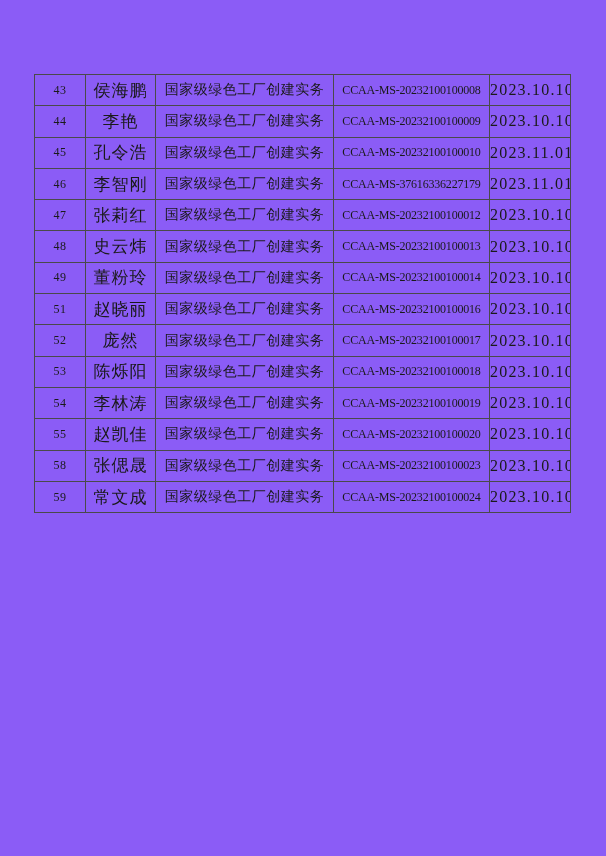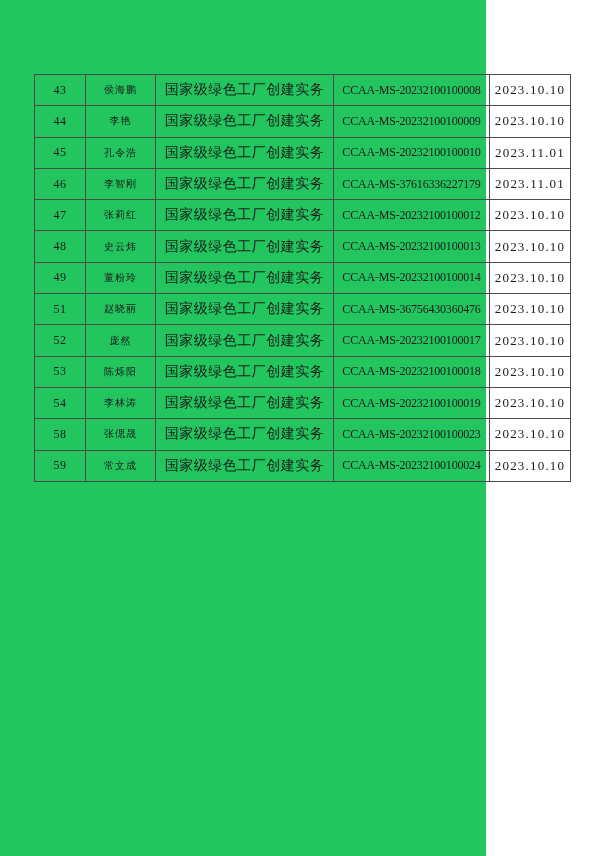--- a/index.html
+++ b/index.html
@@ -10,23 +10,23 @@
   body {
     width: 606px;
     height: 856px;
     position: relative;
     font-family: "Liberation Serif", serif;
     color: #1a1a1a;
   }
   .doc-page {
     position: absolute;
     left: 0; top: 0;
-    width: 486px;
+    width: 606px;
     height: 856px;
-    background: #22c55e;
+    background: #8b5cf6;
   }
   table.records {
     position: absolute;
     left: 34px;
     top: 74px;
     width: 536px;
     border-collapse: collapse;
     table-layout: fixed;
   }
   table.records td {
@@ -36,33 +36,33 @@
     text-align: center;
     vertical-align: middle;
     overflow: hidden;
     white-space: nowrap;
   }
   td.c-index {
     font-size: 12px;
     letter-spacing: 0.5px;
   }
   td.c-name {
-    font-size: 10px;
+    font-size: 17px;
     letter-spacing: 1px;
   }
   td.c-course {
     font-size: 14px;
     letter-spacing: 0.5px;
   }
   td.c-cert {
     font-size: 12px;
     letter-spacing: -0.2px;
   }
   td.c-date {
-    font-size: 13px;
+    font-size: 16px;
     letter-spacing: 1.2px;
   }
 </style>
 </head>
 <body>
 
 <div class="doc-page">
   <table class="records">
     <colgroup>
       <col style="width:51px">
@@ -118,21 +118,21 @@
     <td class="c-index">49</td>
     <td class="c-name">董粉玲</td>
     <td class="c-course">国家级绿色工厂创建实务</td>
     <td class="c-cert">CCAA-MS-20232100100014</td>
     <td class="c-date">2023.10.10</td>
   </tr>
         <tr>
     <td class="c-index">51</td>
     <td class="c-name">赵晓丽</td>
     <td class="c-course">国家级绿色工厂创建实务</td>
-    <td class="c-cert">CCAA-MS-36756430360476</td>
+    <td class="c-cert">CCAA-MS-20232100100016</td>
     <td class="c-date">2023.10.10</td>
   </tr>
         <tr>
     <td class="c-index">52</td>
     <td class="c-name">庞然</td>
     <td class="c-course">国家级绿色工厂创建实务</td>
     <td class="c-cert">CCAA-MS-20232100100017</td>
     <td class="c-date">2023.10.10</td>
   </tr>
         <tr>
@@ -143,20 +143,27 @@
     <td class="c-date">2023.10.10</td>
   </tr>
         <tr>
     <td class="c-index">54</td>
     <td class="c-name">李林涛</td>
     <td class="c-course">国家级绿色工厂创建实务</td>
     <td class="c-cert">CCAA-MS-20232100100019</td>
     <td class="c-date">2023.10.10</td>
   </tr>
         <tr>
+    <td class="c-index">55</td>
+    <td class="c-name">赵凯佳</td>
+    <td class="c-course">国家级绿色工厂创建实务</td>
+    <td class="c-cert">CCAA-MS-20232100100020</td>
+    <td class="c-date">2023.10.10</td>
+  </tr>
+        <tr>
     <td class="c-index">58</td>
     <td class="c-name">张偲晟</td>
     <td class="c-course">国家级绿色工厂创建实务</td>
     <td class="c-cert">CCAA-MS-20232100100023</td>
     <td class="c-date">2023.10.10</td>
   </tr>
         <tr>
     <td class="c-index">59</td>
     <td class="c-name">常文成</td>
     <td class="c-course">国家级绿色工厂创建实务</td>

